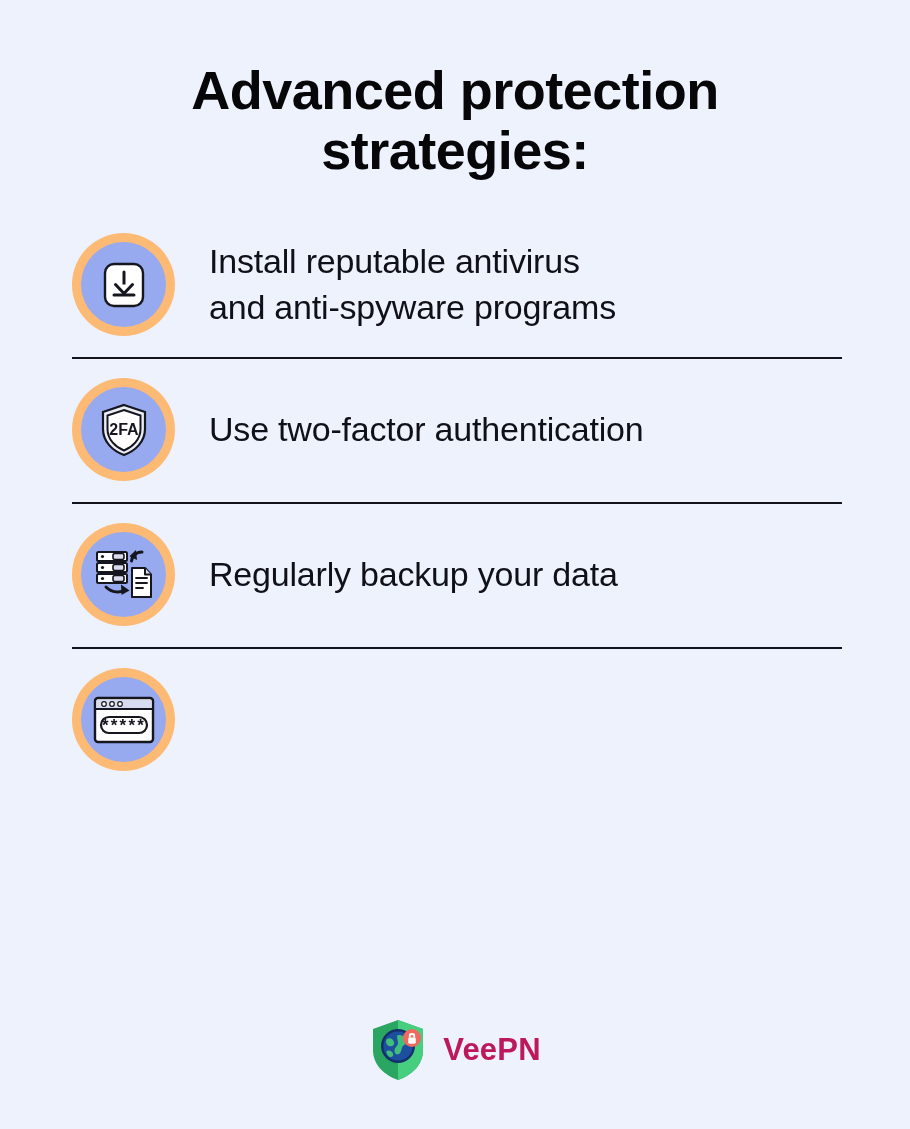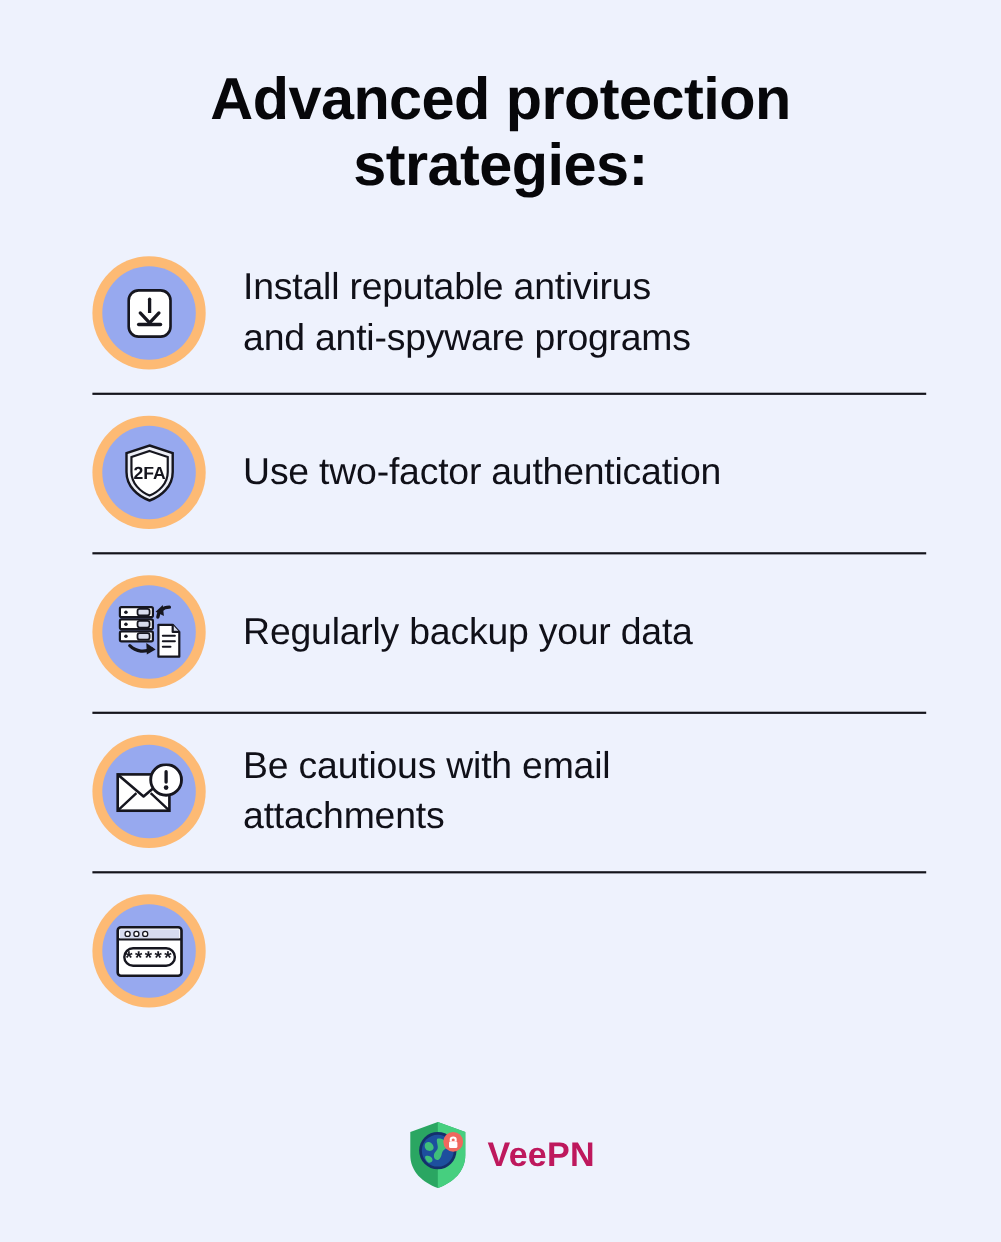--- a/index.html
+++ b/index.html
@@ -33,21 +33,21 @@
     color: #07070a;
   }
 
   
   .list {
     margin: 0;
     padding: 0;
     list-style: none;
     position: absolute;
     top: 196px;
-    left: 16px;
+    left: 4px;
     right: 0;
   }
   .row {
     display: flex;
     align-items: center;
     min-height: 145px;
     padding: 0 68px;
     box-sizing: border-box;
     position: relative;
   }
@@ -176,34 +176,20 @@
           <g stroke="#16161f" stroke-width="1.8" stroke-linecap="round">
             <line x1="43" y1="33" x2="54" y2="33"></line>
             <line x1="43" y1="38" x2="54" y2="38"></line>
             <line x1="43" y1="43" x2="50" y2="43"></line>
           </g>
         </svg>
       </span>
       <span class="row-text">Regularly backup your data</span>
     </li>
 
-    <li class="row">
-      <span class="badge">
-        <svg width="64" height="52" viewBox="0 0 64 52">
-          <rect x="3" y="10" width="47" height="33" fill="#ffffff" stroke="#16161f" stroke-width="2.4"></rect>
-          <path d="M3 10 L26.5 30 L50 10" fill="none" stroke="#16161f" stroke-width="2.4" stroke-linejoin="round"></path>
-          <path d="M3 43 L20 27 M50 43 L33 27" fill="none" stroke="#16161f" stroke-width="2.2"></path>
-          <circle cx="47" cy="15" r="14" fill="#ffffff" stroke="#16161f" stroke-width="2.6"></circle>
-          <line x1="47" y1="7.5" x2="47" y2="17" stroke="#16161f" stroke-width="3" stroke-linecap="round"></line>
-          <circle cx="47" cy="22" r="2.1" fill="#16161f"></circle>
-        </svg>
-      </span>
-      <span class="row-text">Be cautious with email
-attachments</span>
-    </li>
 
     <li class="row">
       <span class="badge">
         <svg width="64" height="52" viewBox="0 0 64 52">
           <rect x="3" y="4" width="58" height="44" rx="3" fill="#ffffff" stroke="#16161f" stroke-width="2.4"></rect>
           <path d="M3 15 L61 15" stroke="#16161f" stroke-width="2.2"></path>
           <path d="M5 6 L59 6 L59 14 L5 14 Z" fill="#d6dbef"></path>
           <g fill="#ffffff" stroke="#16161f" stroke-width="1.2">
             <circle cx="12" cy="10" r="2.3"></circle>
             <circle cx="20" cy="10" r="2.3"></circle>

